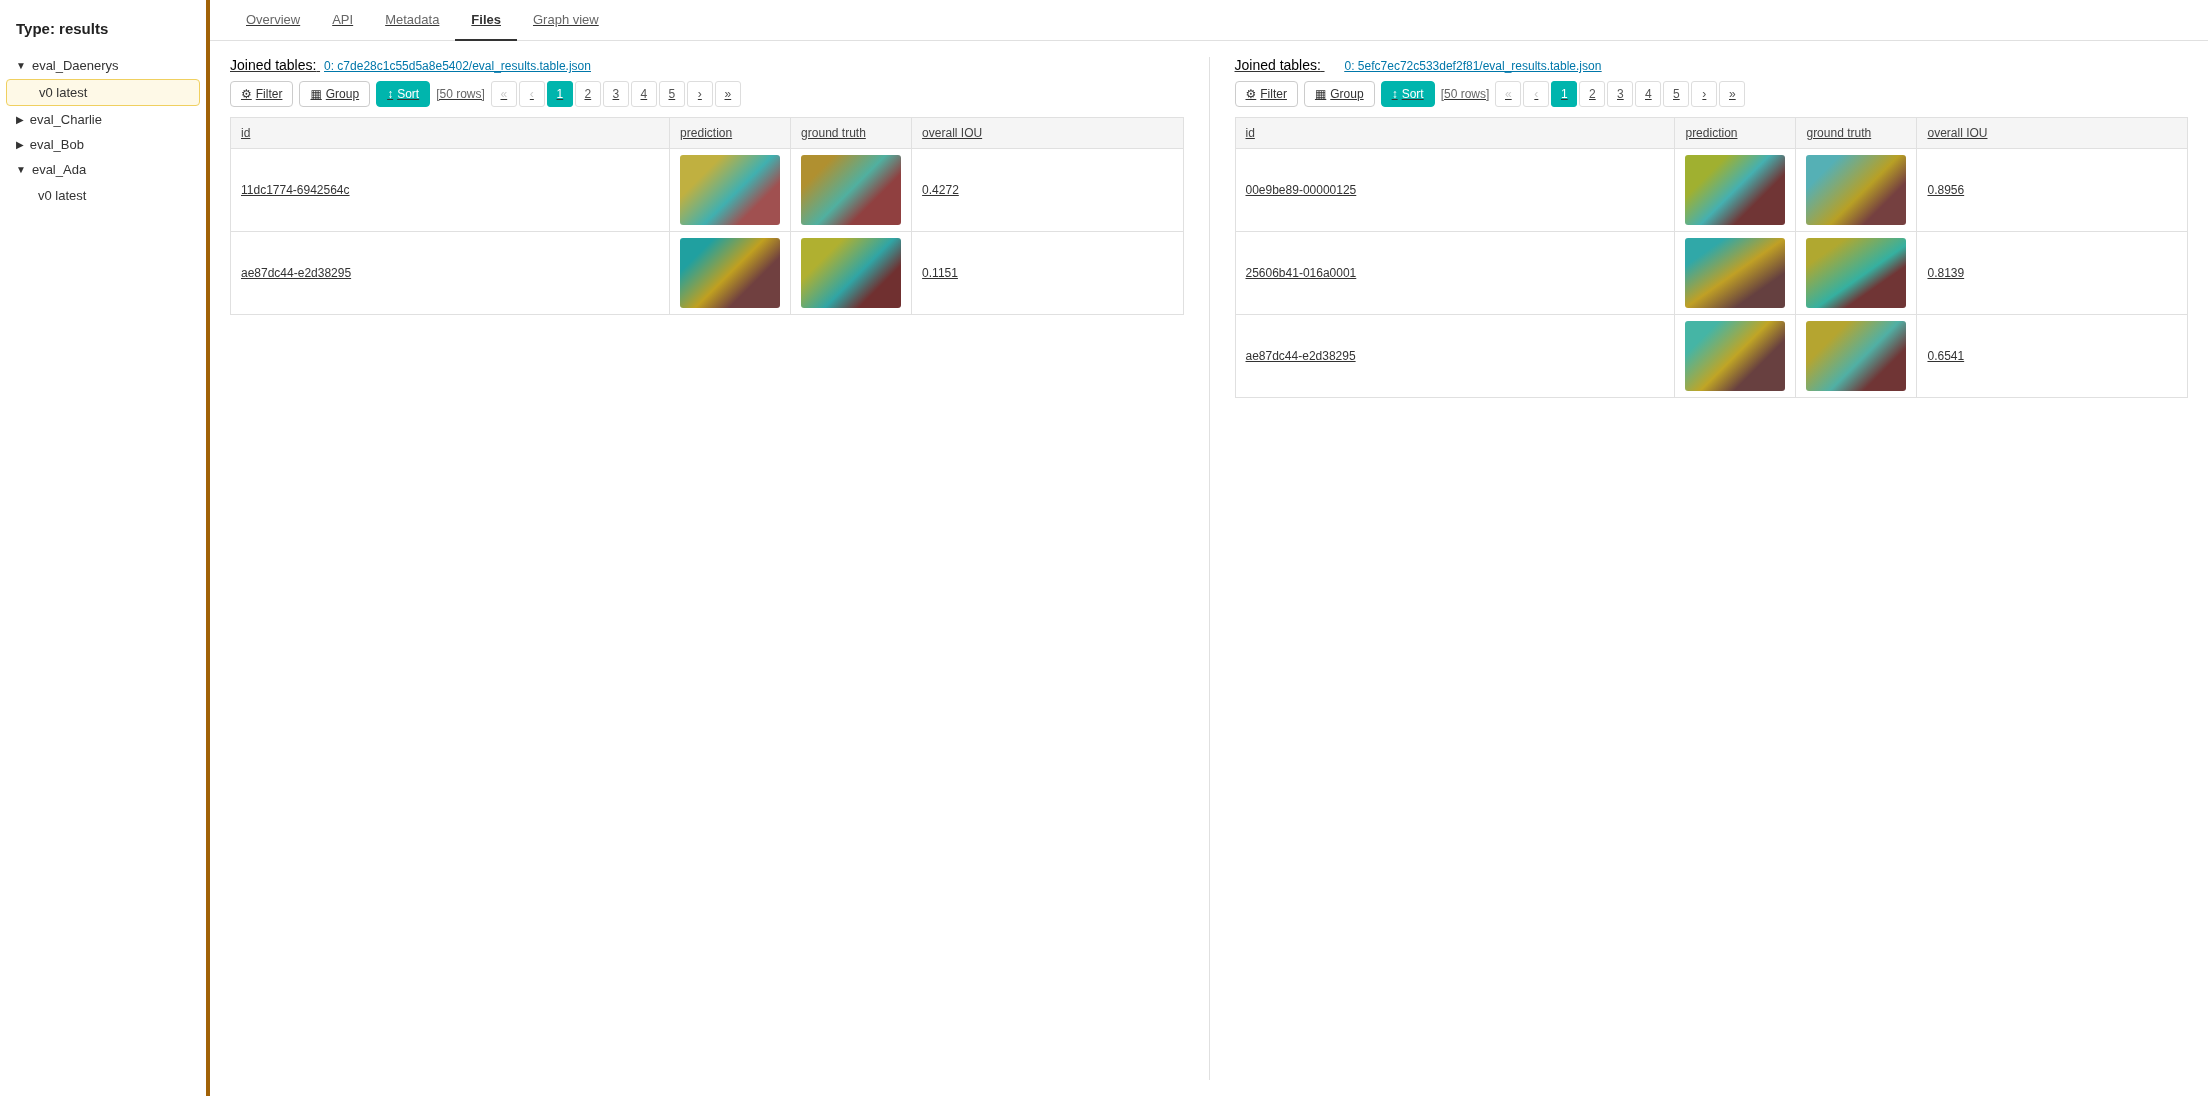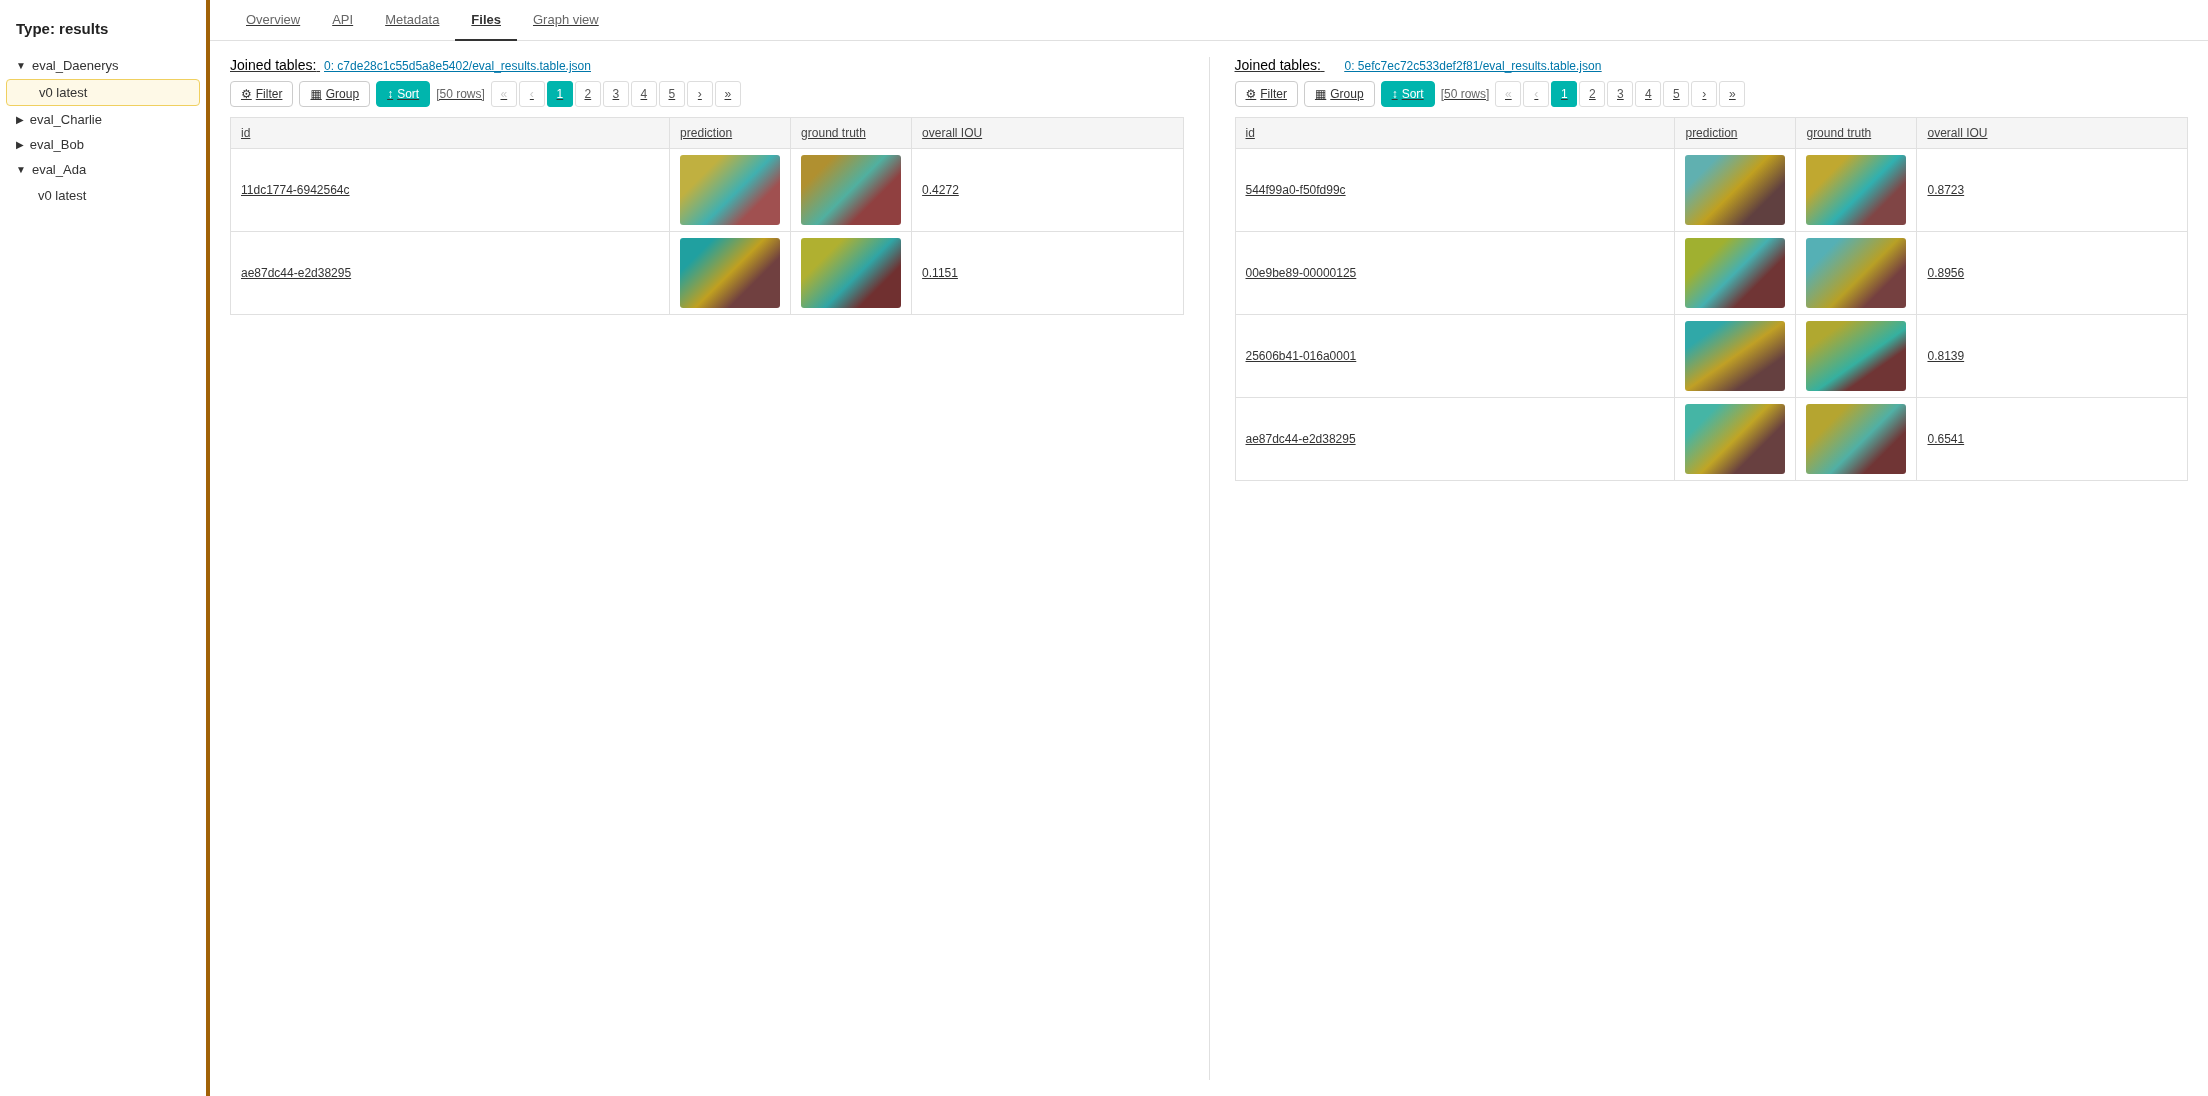--- a/index.html
+++ b/index.html
@@ -215,30 +215,20 @@
         <thead>
           <tr>
             <th>id</th>
             <th>prediction</th>
             <th>ground truth</th>
             <th>overall IOU</th>
           </tr>
         </thead>
         <tbody>
           <tr>
-            <td>544f99a0-f50fd99c</td>
-            <td class="img-cell">
-                <div class="img-placeholder img-seg-r1"></div>
-              </td>
-            <td class="img-cell">
-                <div class="img-placeholder img-seg-r2"></div>
-              </td>
-            <td>0.8723</td>
-          </tr>
-          <tr>
             <td>00e9be89-00000125</td>
             <td class="img-cell">
                 <div class="img-placeholder img-seg-r3"></div>
               </td>
             <td class="img-cell">
                 <div class="img-placeholder img-seg-r4"></div>
               </td>
             <td>0.8956</td>
           </tr>
           <tr>

